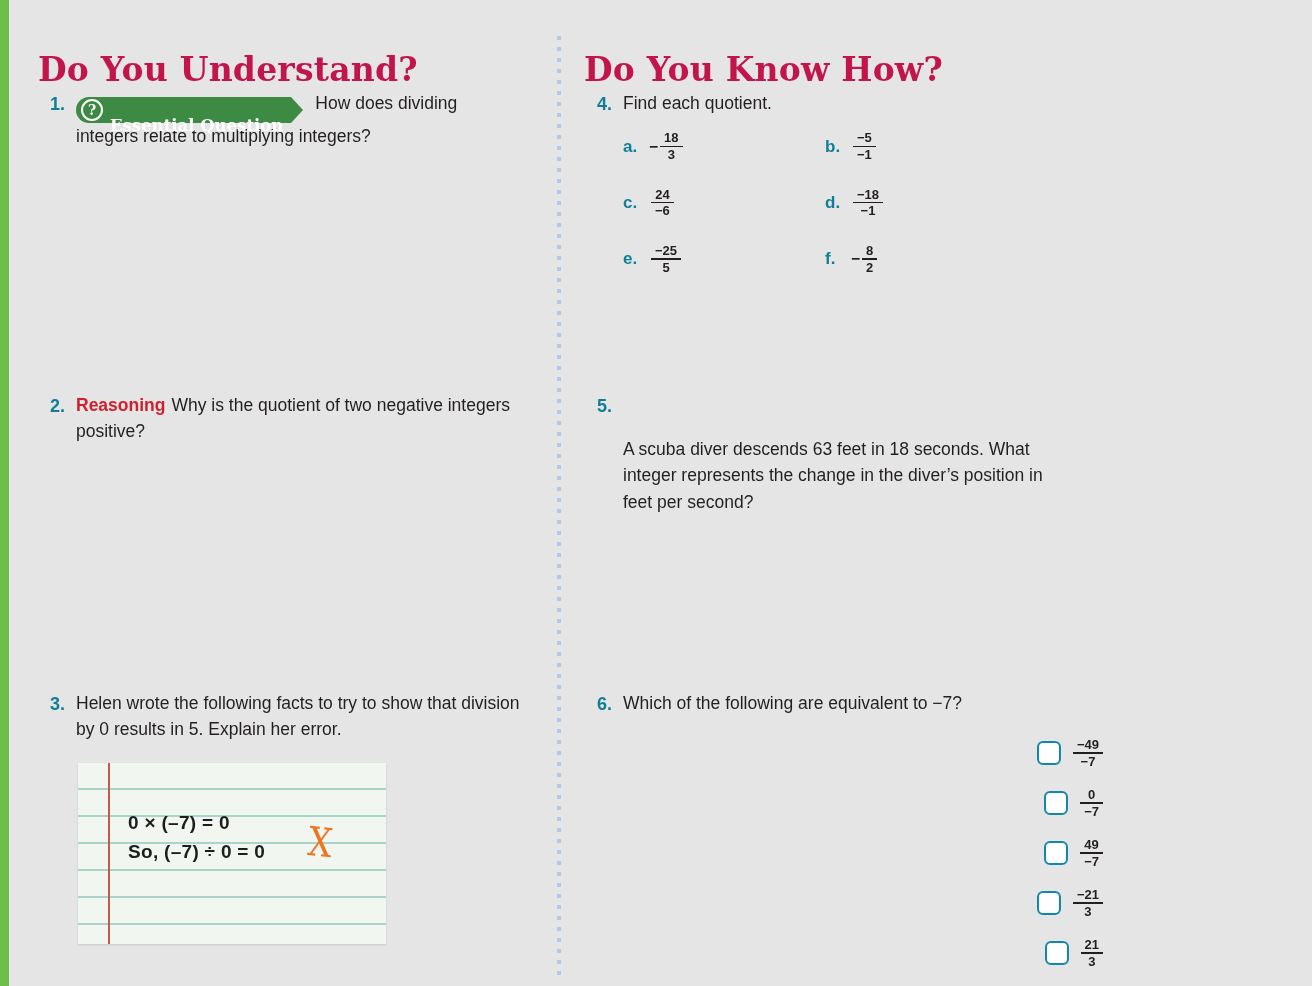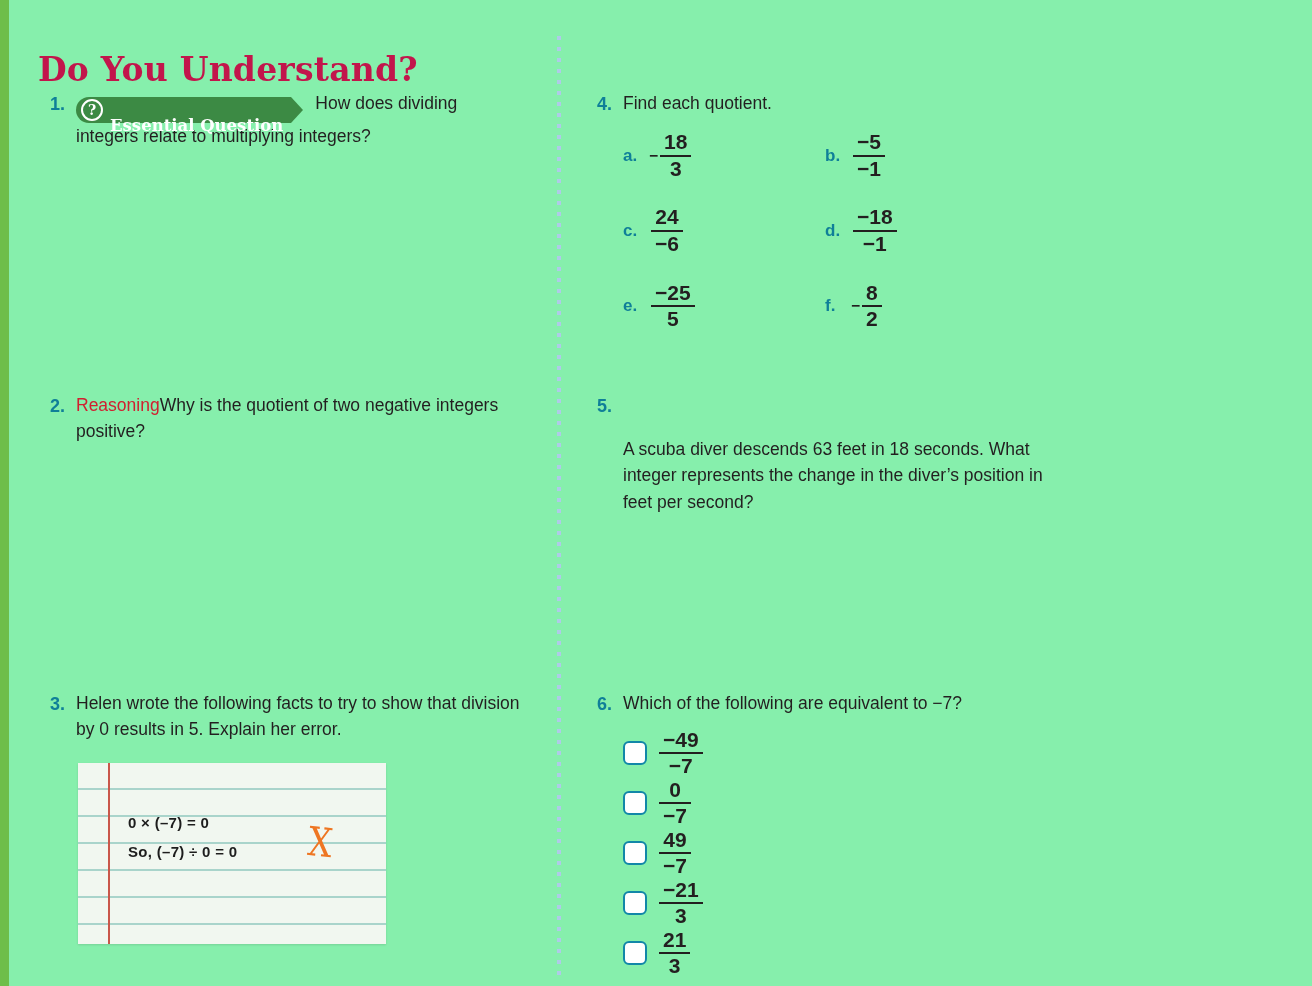--- a/index.html
+++ b/index.html
@@ -1,17 +1,17 @@
 <!DOCTYPE html>
 <html style="--crimson: #C2154B; --red: #D02030; --teal: #0F7F98; --badge-green: #3C8A44; --bar-green: #6EBE4A; --divider-blue: #AECBE8; --orange: #EE7623; --checkbox-teal: #1287A8; --paper-green: #F1F7F0; --paper-line: #A9D4CB; --paper-margin: #C9574A; --ink: #231F20;"><head>
 <meta charset="utf-8">
 <style>
   html,body { margin:0; padding:0; background:#fff; }
   .page {
-    position:relative; width:1312px; height:986px; background:#86efac;
+    position:relative; width:1312px; height:986px; background:#e5e5e5;
     font-family:"Liberation Sans", sans-serif; color:var(--ink,#231F20);
     overflow:hidden;
   }
   .green-bar {
     position:absolute; left:0; top:0; width:9px; height:986px;
     background:var(--bar-green,#6EBE4A);
   }
   .divider {
     position:absolute; left:557px; top:36px; height:944px; width:4px;
     background:repeating-linear-gradient(to bottom,
@@ -46,75 +46,76 @@
   }
   .badge-q {
     width:18px; height:18px; border:2px solid #fff; border-radius:50%;
     display:inline-flex; align-items:center; justify-content:center;
     font-family:"DejaVu Serif",serif; font-weight:700; font-size:14px; line-height:1;
   }
   .badge-label {
     font-family:"DejaVu Serif","Liberation Serif",serif; font-weight:700;
     font-size:16.5px; white-space:nowrap;margin-top:32px;
   }
-  .reasoning-label { color:var(--red,#D02030); font-weight:400; }
+  .reasoning-label { color:var(--red,#D02030); font-weight:700; margin-right:6px; }
 
   
   .fracwrap { display:inline-flex; align-items:center; gap:2px; }
   .prefix { font-size:15.5px; font-weight:700; }
   .frac {
     display:inline-flex; flex-direction:column; align-items:stretch;
-    text-align:center; font-size:21px; font-weight:700; line-height:1.18;
+    text-align:center; font-size:13px; font-weight:700; line-height:1.18;
   }
   .frac .bar { height:1.6px; background:var(--ink,#231F20); }
   .frac .num, .frac .den { padding:0 4px; }
 
   .part-label { color:var(--teal,#0F7F98); font-weight:700; font-size:17px; width:26px; }
   .q4-grid { display:grid; grid-template-columns:202px auto; row-gap:24px; margin-top:14px; }
   .q4-cell { display:flex; align-items:center; }
 
   
   .options { margin-top:12px; }
-  .option-row { display:flex; align-items:center; gap:12px; height:50px; }
+  .option-row { display:flex; align-items:center; gap:12px; height:50px;justify-content:flex-end; }
   .chk {
     width:20px; height:20px; border:2.5px solid var(--checkbox-teal,#1287A8);
     border-radius:6px; background:#fff; cursor:pointer; flex:none;
   }
 
   
   .notebook {
     position:absolute; left:78px; top:763px; width:308px; height:181px;
     background:
       repeating-linear-gradient(to bottom, transparent 0 25px,
         var(--paper-line,#A9D4CB) 25px 27px),
       var(--paper-green,#F1F7F0);
     box-shadow:0 1px 2px rgba(0,0,0,.12);
   }
   .notebook .margin-line {
     position:absolute; left:30px; top:0; bottom:0; width:2px;
     background:var(--paper-margin,#C9574A);
   }
   .notebook .nb-text {
-    position:absolute; left:50px; top:46px; font-weight:700; font-size:15px;
+    position:absolute; left:50px; top:46px; font-weight:700; font-size:19px;
     line-height:28.5px; color:#1d1d1d; letter-spacing:.3px;
   }
   .error-mark {
     position:absolute; left:228px; top:56px; color:var(--orange,#EE7623);
     font-size:40px; font-weight:400; transform:rotate(6deg) scaleX(.85);
     font-family:"DejaVu Serif",serif;
   }
 </style>
 </head>
 <body>
 
 <div class="page">
   <div class="green-bar"></div>
   <div class="divider"></div>
 
   <h1 class="col-heading" id="heading-left">Do You Understand?</h1>
+  <h1 class="col-heading" id="heading-right">Do You Know How?</h1>
 
   <div class="q" style="left:50px; top:90px;">
     <span class="qnum">1.</span>
     <div class="qcontent" style="width:432px;">
       <span class="badge">
         <span class="badge-q">?</span>
         <span class="badge-label">Essential Question</span>
       </span><span>How does dividing integers relate to multiplying integers?</span>
     </div>
   </div>

